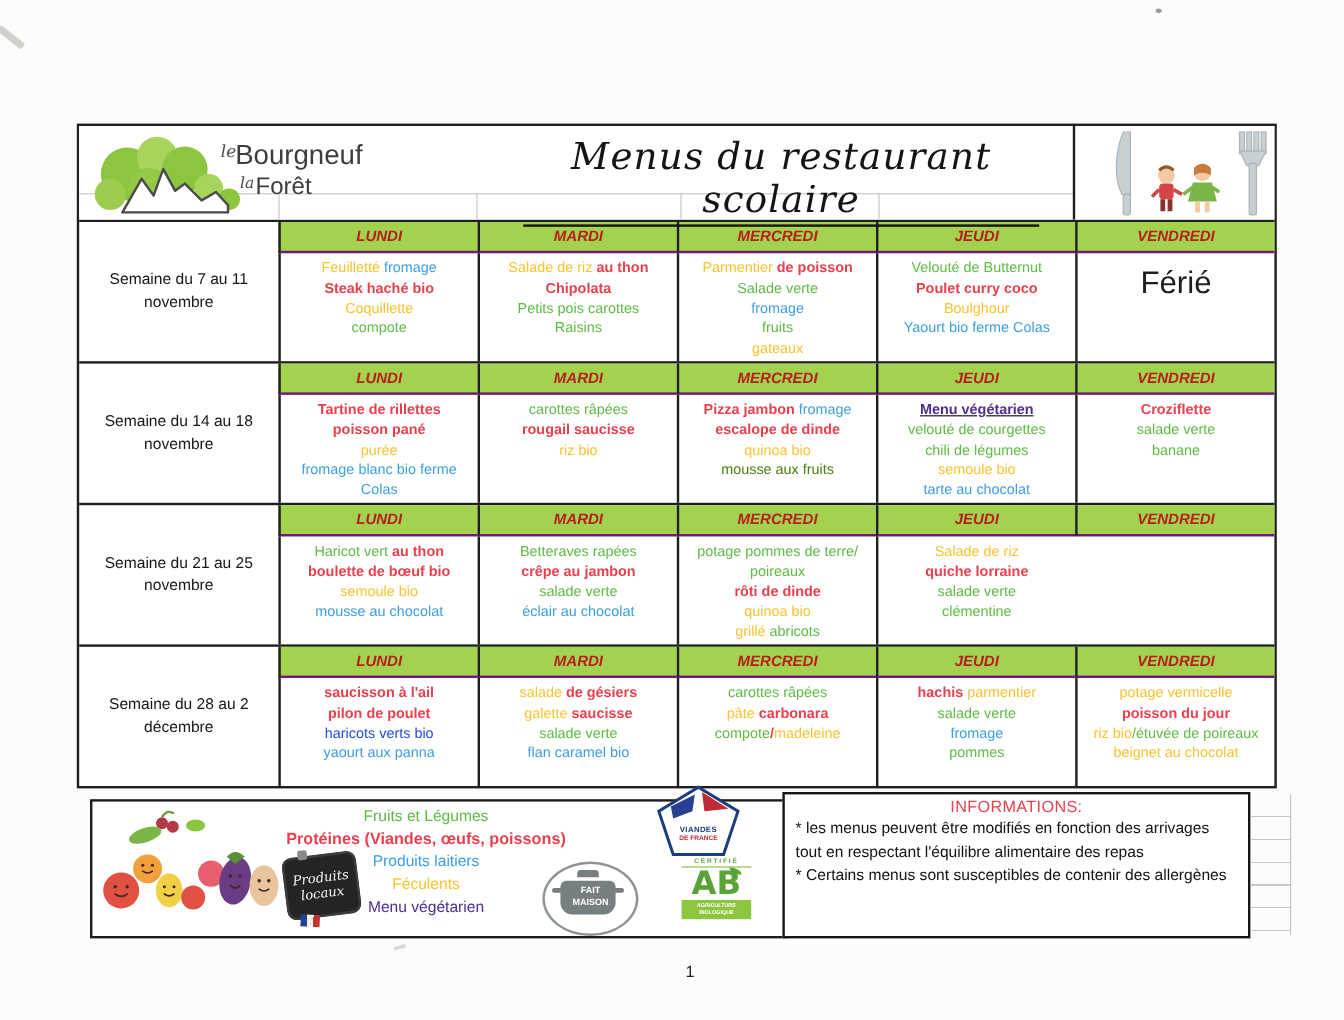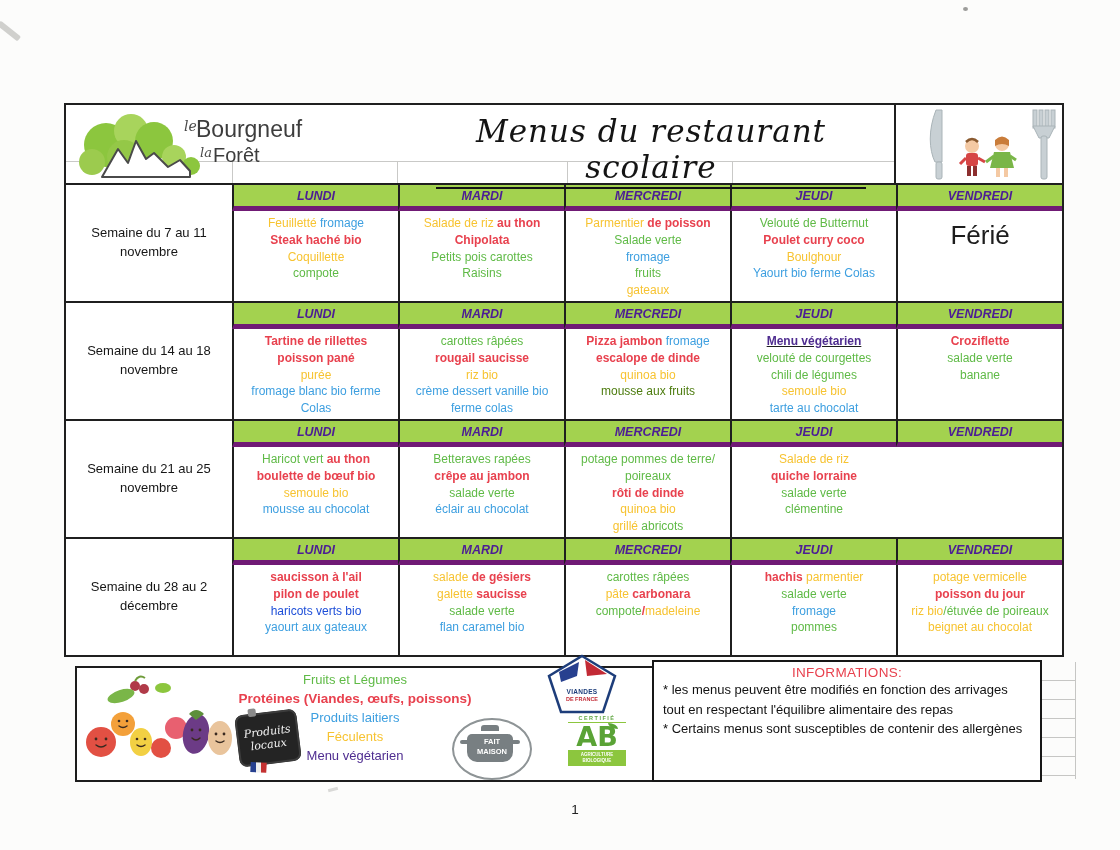--- a/index.html
+++ b/index.html
@@ -18,22 +18,22 @@
   .band .vline-black{position:absolute;left:828px;top:0;width:2px;height:78px;background:#1f1f1f;}
   .logo{position:absolute;left:8px;top:2px;}
   .title-wrap{position:absolute;left:370px;top:8px;width:430px;text-align:center;}
   .page-title{display:inline-block;font-family:"DejaVu Serif",serif;font-style:italic;font-size:31px;
               letter-spacing:1px;color:#141414;border-bottom:2.5px solid #141414;padding:0 6px 2px 6px;}
   .kids{position:absolute;left:840px;top:1px;}
 
   .week{display:grid;grid-template-columns:166px repeat(5,1fr);grid-template-rows:26px 90px;border-top:2px solid #1f1f1f;}
   .week-label{grid-row:1/3;display:flex;align-items:center;justify-content:center;text-align:center;
               font-size:13px;color:#161616;padding:0 16px;line-height:1.45;}
-  .day-h{border-left:2px solid #1f1f1f;border-bottom:5px solid #701a75;display:flex;align-items:center;justify-content:center;
-         font-weight:bold;font-style:italic;font-size:12.5px;color:#4c1d95;}
+  .day-h{border-left:2px solid #1f1f1f;border-bottom:2px solid #701a75;display:flex;align-items:center;justify-content:center;
+         font-weight:bold;font-style:italic;font-size:12.5px;color:#b91c1c;}
   .menu-cell{border-left:2px solid #1f1f1f;padding:4px 2px 0 2px;text-align:center;font-size:12px;line-height:1.4;}
   .menu-item{margin:0;}
   .menu-item.big{font-size:26px;color:#161616;margin-top:2px;font-weight:500;}
   .menu-item.u{text-decoration:underline;}
   .menu-item.b{font-weight:bold;}
   .fw{font-weight:600;}
 
   
   .legend-box{position:absolute;left:75px;top:666px;width:577px;height:112px;border:2px solid #1c1c1c;background:#fff;}
   .veggies{position:absolute;left:83px;top:672px;}
@@ -188,21 +188,20 @@
           <div class="menu-cell">
             <div class="menu-item"><span class="fw" style="color: rgb(232, 65, 78);">Tartine de rillettes</span></div>
             <div class="menu-item"><span class="fw" style="color: rgb(232, 65, 78);">poisson pané</span></div>
             <div class="menu-item"><span style="color: rgb(247, 195, 49);">purée</span></div>
             <div class="menu-item"><span style="color: rgb(61, 159, 224);">fromage blanc bio ferme Colas</span></div>
           </div>
           <div class="menu-cell">
             <div class="menu-item"><span style="color: rgb(95, 186, 70);">carottes râpées</span></div>
             <div class="menu-item"><span class="fw" style="color: rgb(232, 65, 78);">rougail saucisse</span></div>
             <div class="menu-item"><span style="color: rgb(247, 195, 49);">riz bio</span></div>
-            <div class="menu-item"><span style="color: rgb(61, 159, 224);">crème dessert vanille bio ferme colas</span></div>
           </div>
           <div class="menu-cell">
             <div class="menu-item"><span class="fw" style="color: rgb(232, 65, 78);">Pizza jambon </span><span style="color: rgb(61, 159, 224);">fromage</span></div>
             <div class="menu-item"><span class="fw" style="color: rgb(232, 65, 78);">escalope de dinde</span></div>
             <div class="menu-item"><span style="color: rgb(247, 195, 49);">quinoa bio</span></div>
             <div class="menu-item"><span style="color: #4d7c0f;">mousse aux fruits</span></div>
           </div>
           <div class="menu-cell">
             <div class="menu-item u b"><span style="color: rgb(79, 45, 144);">Menu végétarien</span></div>
             <div class="menu-item"><span style="color: rgb(95, 186, 70);">velouté de courgettes</span></div>
@@ -252,21 +251,21 @@
           <div class="week-label">Semaine du 28 au 2 décembre</div>
           <div class="day-h" style="background: rgb(163, 210, 79);">LUNDI</div>
           <div class="day-h" style="background: rgb(163, 210, 79);">MARDI</div>
           <div class="day-h" style="background: rgb(163, 210, 79);">MERCREDI</div>
           <div class="day-h" style="background: rgb(163, 210, 79);">JEUDI</div>
           <div class="day-h" style="background: rgb(163, 210, 79);">VENDREDI</div>
           <div class="menu-cell">
             <div class="menu-item"><span class="fw" style="color: rgb(232, 65, 78);">saucisson à l'ail</span></div>
             <div class="menu-item"><span class="fw" style="color: rgb(232, 65, 78);">pilon de poulet</span></div>
             <div class="menu-item"><span style="color: #1d4ed8;">haricots verts bio</span></div>
-            <div class="menu-item"><span style="color: rgb(61, 159, 224);">yaourt aux gateaux</span></div>
+            <div class="menu-item"><span style="color: rgb(61, 159, 224);">yaourt aux panna</span></div>
           </div>
           <div class="menu-cell">
             <div class="menu-item"><span style="color: rgb(247, 195, 49);">salade </span><span class="fw" style="color: rgb(232, 65, 78);">de gésiers</span></div>
             <div class="menu-item"><span style="color: rgb(247, 195, 49);">galette </span><span class="fw" style="color: rgb(232, 65, 78);">saucisse</span></div>
             <div class="menu-item"><span style="color: rgb(95, 186, 70);">salade verte</span></div>
             <div class="menu-item"><span style="color: rgb(61, 159, 224);">flan caramel bio</span></div>
           </div>
           <div class="menu-cell">
             <div class="menu-item"><span style="color: rgb(95, 186, 70);">carottes râpées</span></div>
             <div class="menu-item"><span style="color: rgb(247, 195, 49);">pâte </span><span class="fw" style="color: rgb(232, 65, 78);">carbonara</span></div>

